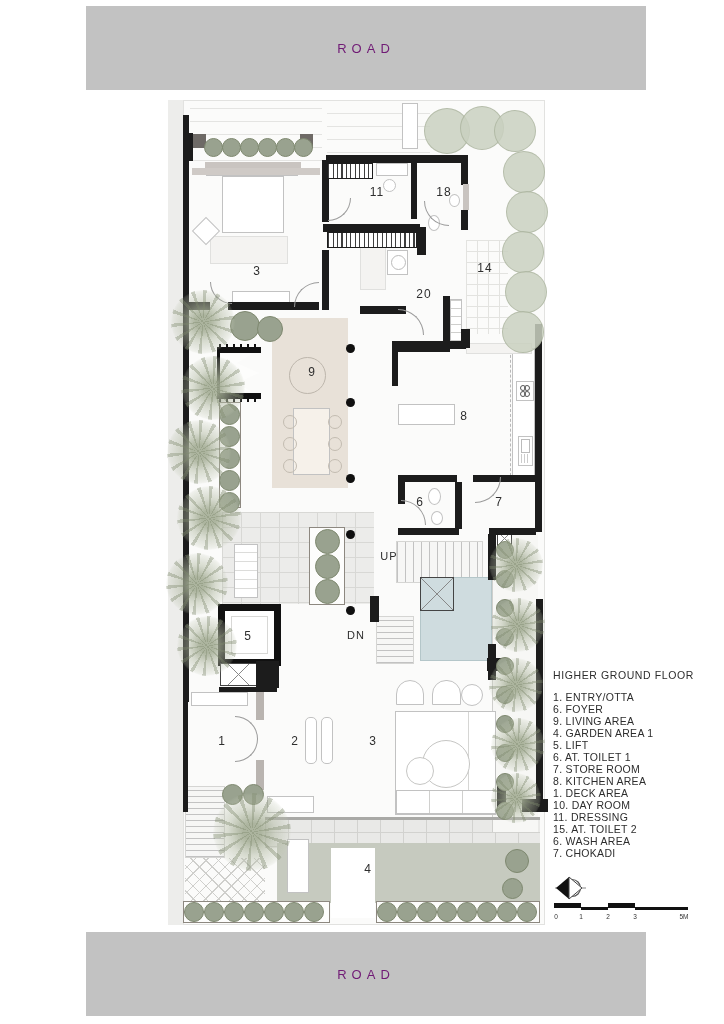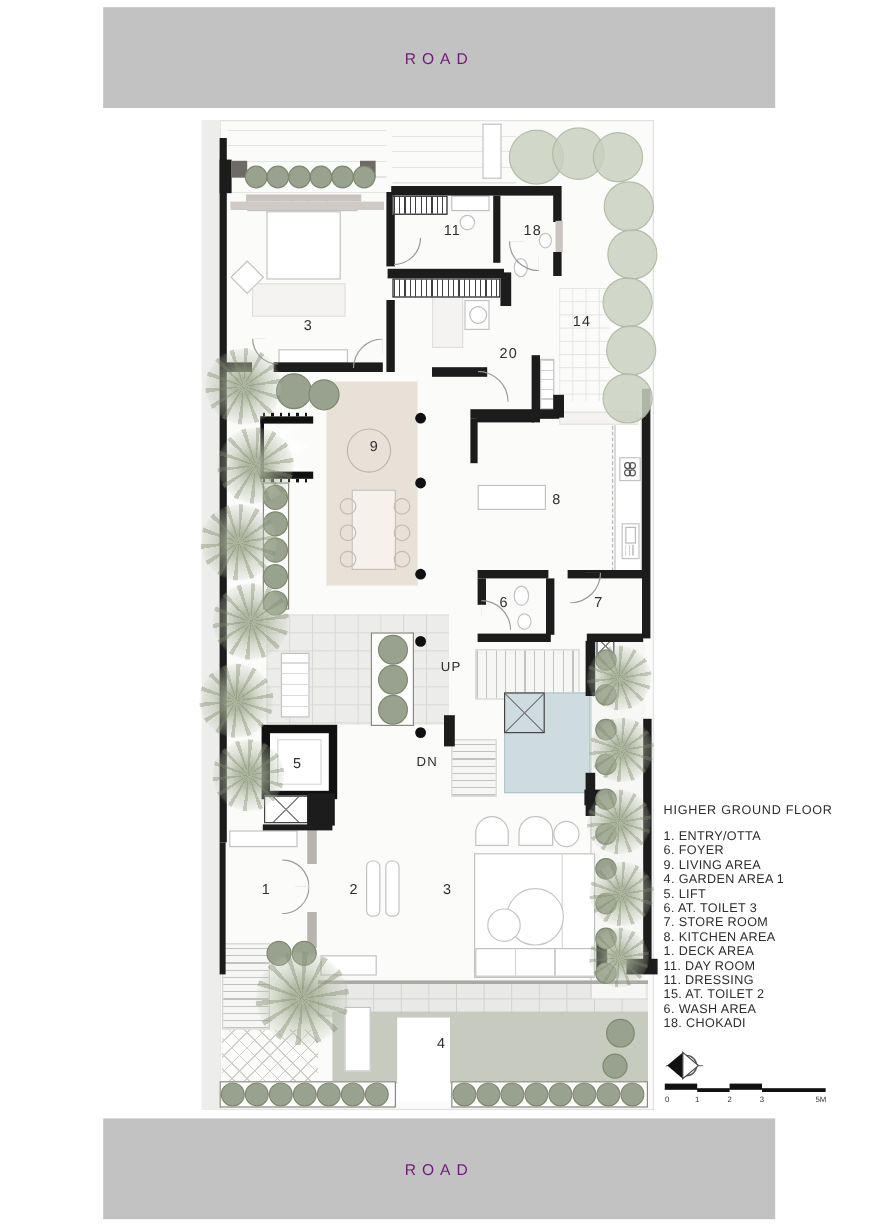--- a/index.html
+++ b/index.html
@@ -172,39 +172,39 @@
 <div class="lbl" style="left:248px;top:636px">5</div>
 <div class="lbl" style="left:420px;top:502px">6</div>
 <div class="lbl" style="left:499px;top:502px">7</div>
 <div class="lbl" style="left:464px;top:416px">8</div>
 <div class="lbl" style="left:312px;top:372px">9</div>
 <div class="lbl" style="left:257px;top:271px">3</div>
 <div class="lbl" style="left:377px;top:192px">11</div>
 <div class="lbl" style="left:444px;top:192px">18</div>
 <div class="lbl" style="left:424px;top:294px">20</div>
 <div class="lbl" style="left:485px;top:268px">14</div>
-<div class="lbl small" style="left:376px;top:556px">UP</div>
+<div class="lbl small" style="left:389px;top:556px">UP</div>
 <div class="lbl small" style="left:356px;top:635px">DN</div>
 
 <div class="legend">
   <div class="legend-title">HIGHER GROUND FLOOR</div>
   <div class="legend-item">1. ENTRY/OTTA</div>
   <div class="legend-item">6. FOYER</div>
   <div class="legend-item">9. LIVING AREA</div>
   <div class="legend-item">4. GARDEN AREA 1</div>
   <div class="legend-item">5. LIFT</div>
-  <div class="legend-item">6. AT. TOILET 3</div>
+  <div class="legend-item">6. AT. TOILET 1</div>
   <div class="legend-item">7. STORE ROOM</div>
   <div class="legend-item">8. KITCHEN AREA</div>
   <div class="legend-item">1. DECK AREA</div>
-  <div class="legend-item">11. DAY ROOM</div>
+  <div class="legend-item">10. DAY ROOM</div>
   <div class="legend-item">11. DRESSING</div>
   <div class="legend-item">15. AT. TOILET 2</div>
   <div class="legend-item">6. WASH AREA</div>
-  <div class="legend-item">18. CHOKADI</div>
+  <div class="legend-item">7. CHOKADI</div>
 </div>
 
 <svg class="abs" style="left:552px;top:872px" width="36" height="32" viewBox="0 0 36 32">
   <line x1="3" y1="16" x2="34" y2="16" stroke="#888" stroke-width="1"></line>
   <circle cx="20" cy="16" r="8.5" fill="none" stroke="#555" stroke-width="1.2"></circle>
   <polygon points="4,16 17,5 17,27" fill="#111"></polygon>
   <polygon points="17,5 30,16 17,27" fill="#fff" stroke="#444" stroke-width="1"></polygon>
 </svg>
 
 <div class="abs" style="left:554px;top:901px;width:134px;height:20px">

